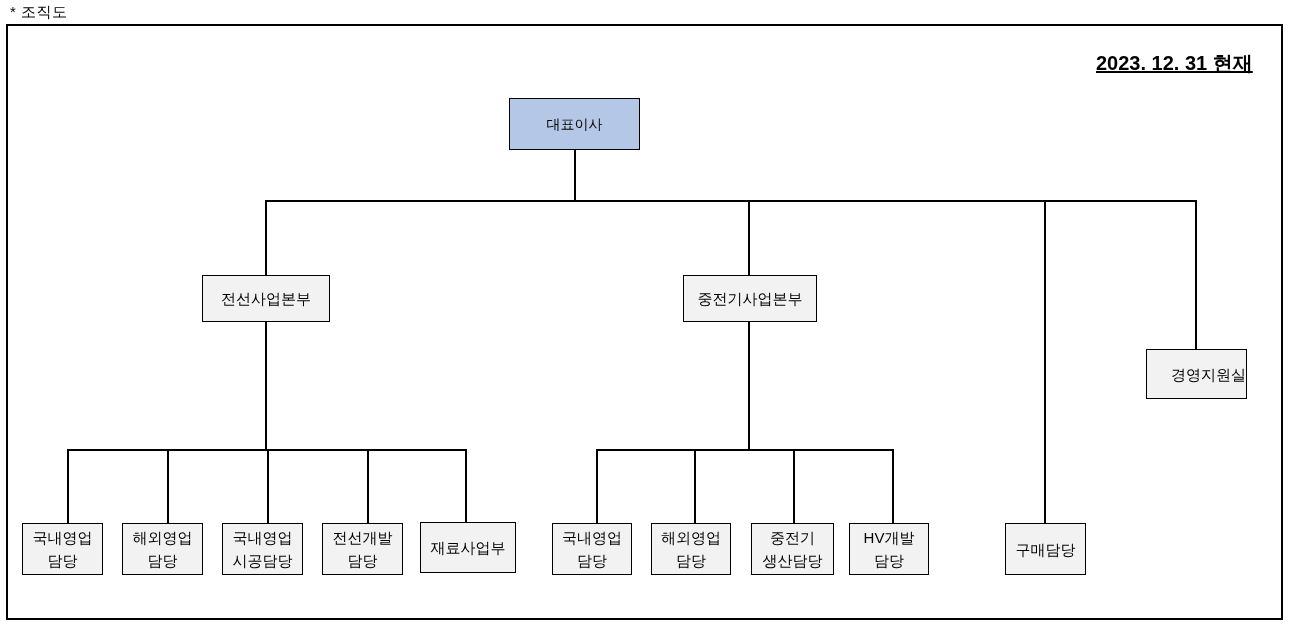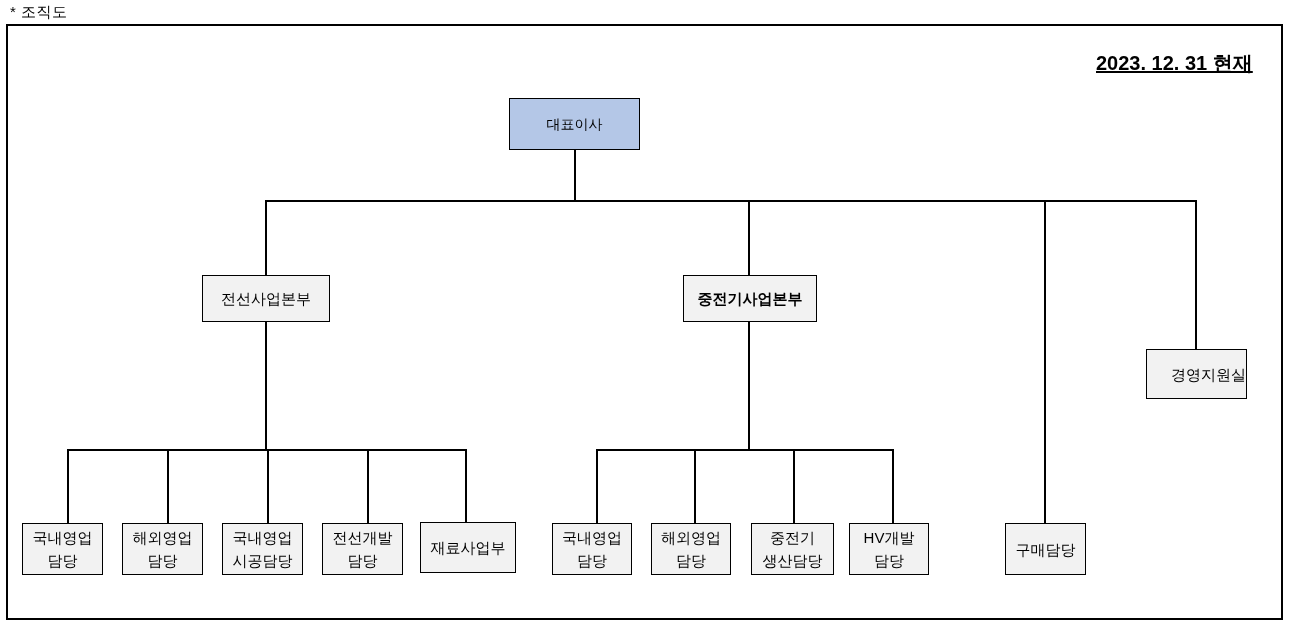--- a/index.html
+++ b/index.html
@@ -105,21 +105,21 @@
   <div class="line" style="left:892px; top:449px; width:2px; height:74px;"></div>
 
   <div class="node ceo" style="left:509px; top:98px; width:131px; height:52px;">
     <span>대표이사</span>
   </div>
 
   <div class="node" style="left:202px; top:275px; width:128px; height:47px;">
     <span>전선사업본부</span>
   </div>
 
-  <div class="node" style="left:683px; top:275px; width:134px; height:47px;font-weight:bold;">
+  <div class="node" style="left:683px; top:275px; width:134px; height:47px;">
     <span>중전기사업본부</span>
   </div>
 
   <div class="node" style="left:1146px; top:349px; width:101px; height:50px;align-items:flex-end;">
     <span>경영지원실</span>
   </div>
 
   <div class="node" style="left:1005px; top:523px; width:81px; height:52px;">
     <span>구매담당</span>
   </div>

